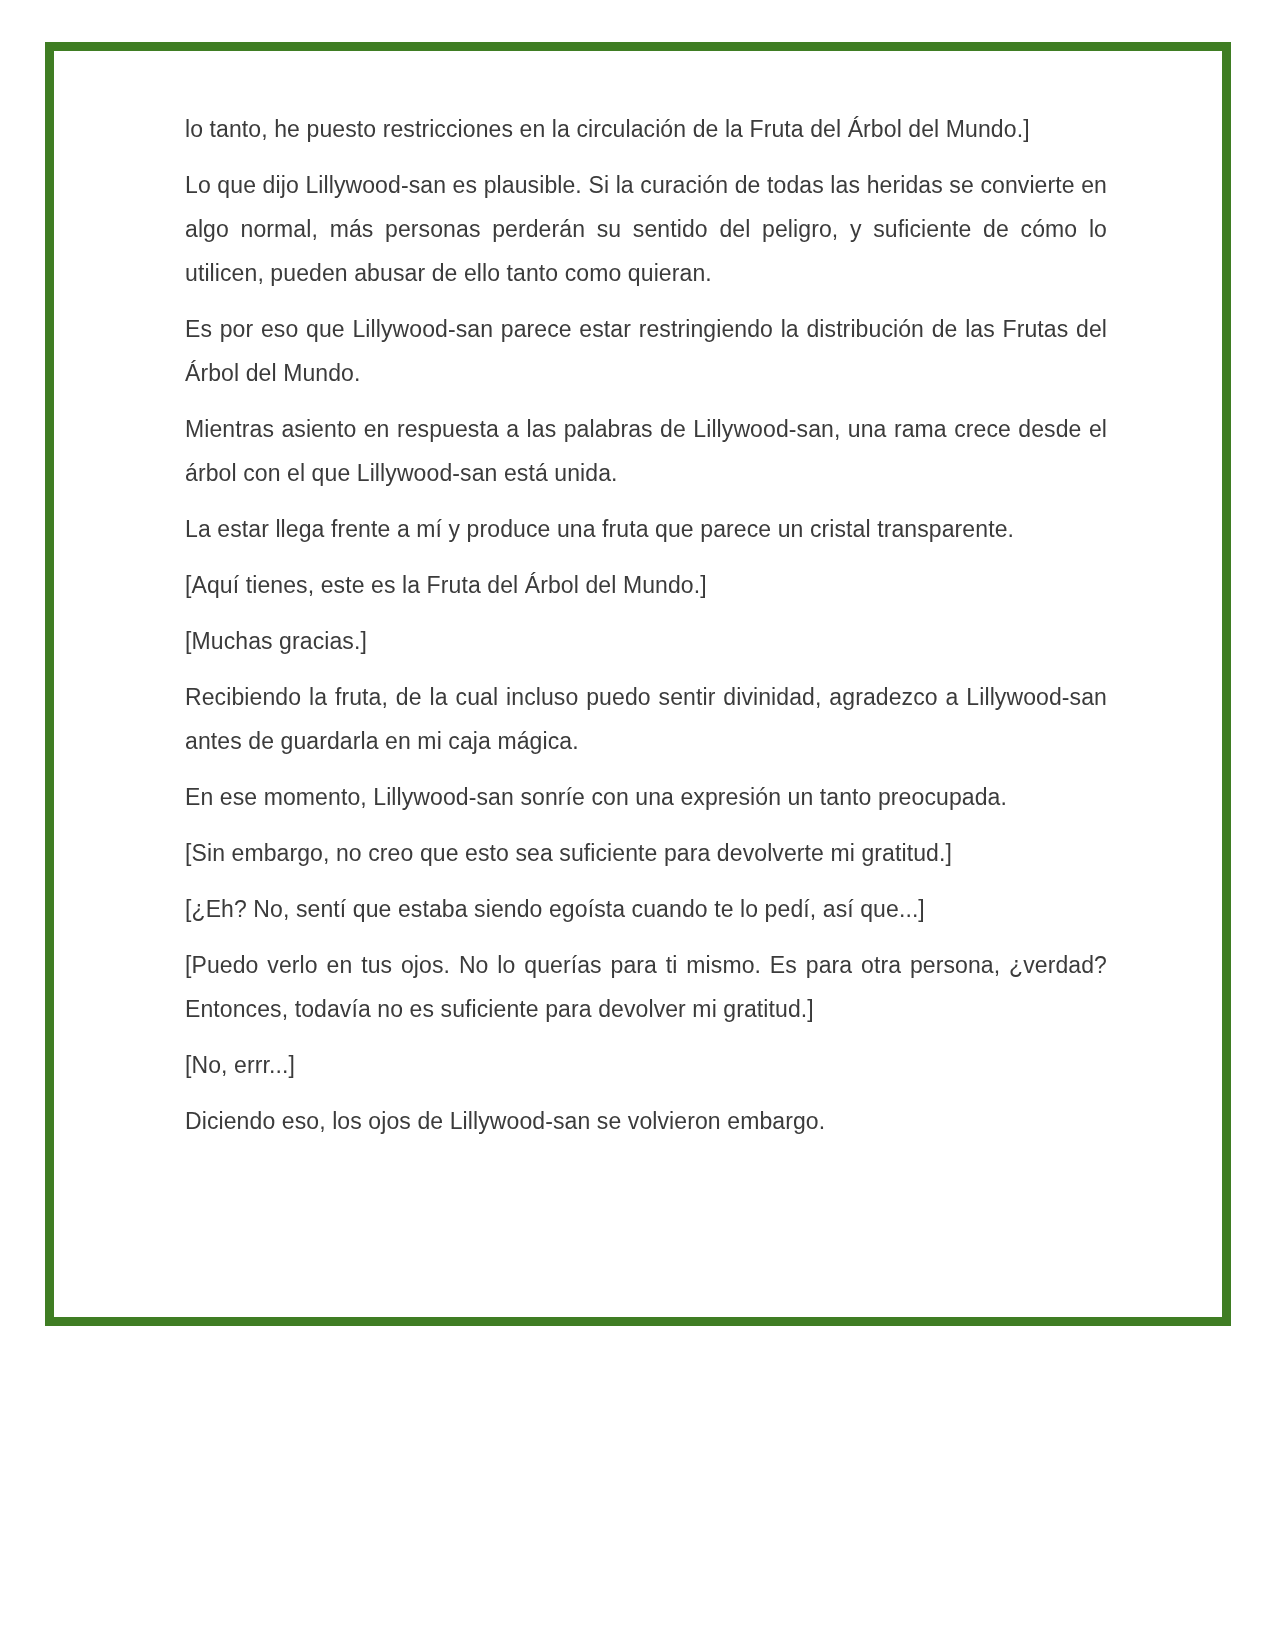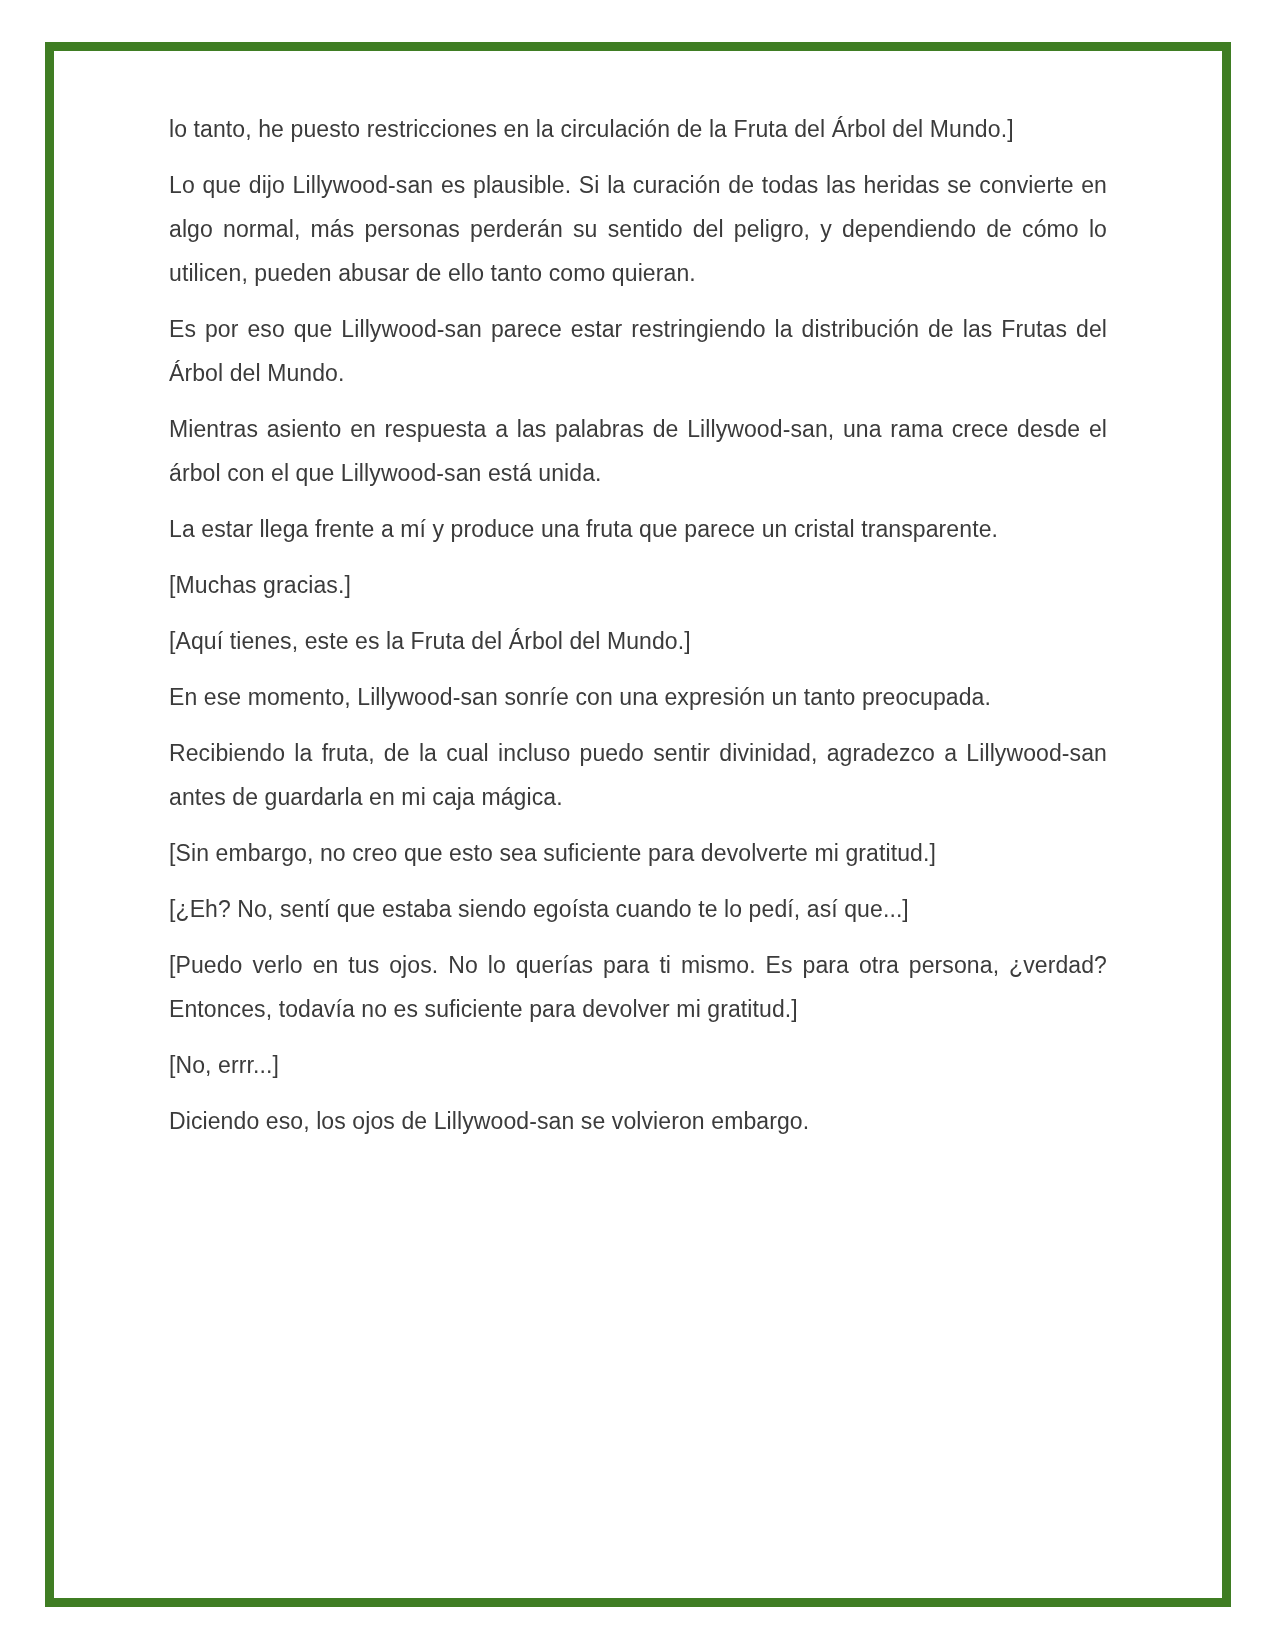--- a/index.html
+++ b/index.html
@@ -17,49 +17,50 @@
     width: 1275px;
     height: 1649px;
     position: relative;
     font-family: "Liberation Sans", "DejaVu Sans", sans-serif;
   }
   .frame {
     position: absolute;
     left: 45px;
     top: 42px;
     width: 1186px;
-    height: 1565px;
+    height: 1284px;
     border: 9px solid var(--border-color);
     background: var(--page-bg);
+    padding-left: 16px;
   }
   .content {
     padding: 56px 115px 0 115px;
   }
   .para {
     margin: 0 0 12px 0;
     font-size: 23px;
     line-height: 44px;
     color: var(--text-color);
     text-align: justify;
     letter-spacing: 0.1px;
   }
 </style>
 </head>
 <body>
 
 <div class="frame">
   <div class="content">
       <p class="para">lo tanto, he puesto restricciones en la circulación de la Fruta del Árbol del Mundo.]</p>
-      <p class="para">Lo que dijo Lillywood-san es plausible. Si la curación de todas las heridas se convierte en algo normal, más personas perderán su sentido del peligro, y dependiendo de cómo lo utilicen, pueden abusar de ello tanto como quieran.</p>
+      <p class="para">Lo que dijo Lillywood-san es plausible. Si la curación de todas las heridas se convierte en algo normal, más personas perderán su sentido del peligro, y suficiente de cómo lo utilicen, pueden abusar de ello tanto como quieran.</p>
       <p class="para">Es por eso que Lillywood-san parece estar restringiendo la distribución de las Frutas del Árbol del Mundo.</p>
       <p class="para">Mientras asiento en respuesta a las palabras de Lillywood-san, una rama crece desde el árbol con el que Lillywood-san está unida.</p>
       <p class="para">La estar llega frente a mí y produce una fruta que parece un cristal transparente.</p>
+      <p class="para">[Aquí tienes, este es la Fruta del Árbol del Mundo.]</p>
       <p class="para">[Muchas gracias.]</p>
-      <p class="para">[Aquí tienes, este es la Fruta del Árbol del Mundo.]</p>
+      <p class="para">Recibiendo la fruta, de la cual incluso puedo sentir divinidad, agradezco a Lillywood-san antes de guardarla en mi caja mágica.</p>
       <p class="para">En ese momento, Lillywood-san sonríe con una expresión un tanto preocupada.</p>
-      <p class="para">Recibiendo la fruta, de la cual incluso puedo sentir divinidad, agradezco a Lillywood-san antes de guardarla en mi caja mágica.</p>
       <p class="para">[Sin embargo, no creo que esto sea suficiente para devolverte mi gratitud.]</p>
       <p class="para">[¿Eh? No, sentí que estaba siendo egoísta cuando te lo pedí, así que...]</p>
       <p class="para">[Puedo verlo en tus ojos. No lo querías para ti mismo. Es para otra persona, ¿verdad? Entonces, todavía no es suficiente para devolver mi gratitud.]</p>
       <p class="para">[No, errr...]</p>
       <p class="para">Diciendo eso, los ojos de Lillywood-san se volvieron embargo.</p>
     </div>
 </div>
 
 </body></html>

